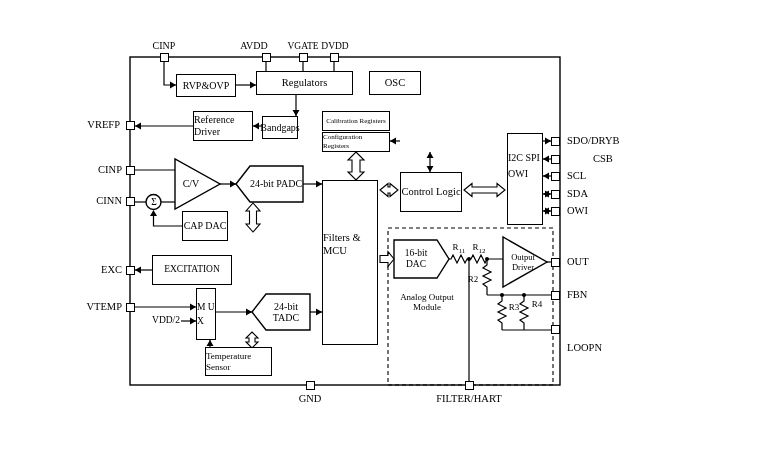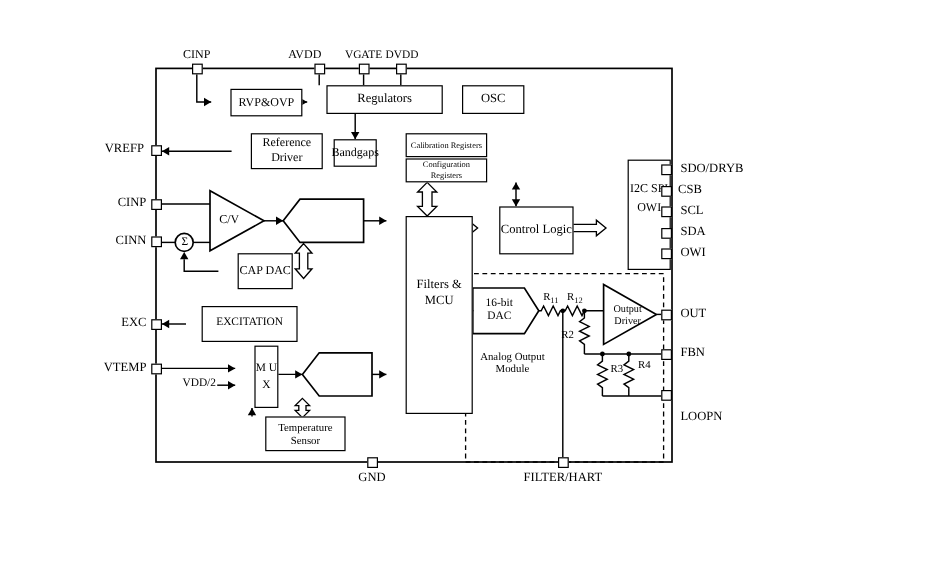--- a/index.html
+++ b/index.html
@@ -1,21 +1,21 @@
 <!DOCTYPE html>
 <html><head>
 <meta charset="utf-8">
 <style>
   html,body{margin:0;padding:0;background:#fff;}
   #stage{position:relative;width:779px;height:468px;background:#fff;overflow:hidden;
          font-family:"Liberation Serif","DejaVu Serif",serif;color:#000;}
   svg{position:absolute;left:0;top:0;}
   .blk{position:absolute;box-sizing:border-box;border:1.4px solid #000;background:#fff;
-       display:flex;align-items:center;justify-content:center;text-align:center;
-       line-height:1.18;color:#000;font-family:"Liberation Serif","DejaVu Serif",serif;margin-left:16px;}
+       display:flex;align-items:center;justify-content:center;text-align:left;
+       line-height:1.18;color:#000;font-family:"Liberation Serif","DejaVu Serif",serif;}
   .slab{position:absolute;display:flex;align-items:center;justify-content:center;
         text-align:center;line-height:1.15;color:#000;}
   .lbl{position:absolute;line-height:1.1;color:#000;font-size:10.5px;white-space:nowrap;}
   .c{text-align:center;}
   .rt{text-align:right;}
   .pin{position:absolute;width:9px;height:9px;box-sizing:border-box;border:1.4px solid #000;background:#fff;}
   sub{font-size:7px;}
 </style>
 </head>
 <body>
@@ -132,20 +132,22 @@
   <div class="blk" style="left:507px;top:133px;width:36px;height:92px;font-size:10px;line-height:1.6;padding-bottom:26px;">I2C SPI OWI</div>
   <div class="blk" style="left:400px;top:172px;width:62px;height:40px;font-size:10.5px;">Control Logic</div>
   <div class="blk" style="left:182px;top:211px;width:46px;height:30px;font-size:10px;">CAP DAC</div>
   <div class="blk" style="left:322px;top:180px;width:56px;height:165px;font-size:10.5px;padding-bottom:36px;">Filters &amp; MCU</div>
   <div class="blk" style="left:152px;top:255px;width:80px;height:30px;font-size:9.5px;">EXCITATION</div>
   <div class="blk" style="left:196px;top:288px;width:20px;height:52px;font-size:9.5px;line-height:1.5;">M U X</div>
   <div class="blk" style="left:205px;top:347px;width:67px;height:29px;font-size:9px;">Temperature Sensor</div>
 
   <div class="slab" style="left:176px;top:176px;width:30px;height:16px;font-size:10px;">C/V</div>
   <div class="slab" style="left:147px;top:195px;width:14px;height:14px;font-size:9.5px;">Σ</div>
+  <div class="slab" style="left:248px;top:167px;width:56px;height:34px;font-size:10px;">24-bit PADC</div>
+  <div class="slab" style="left:262px;top:295px;width:48px;height:34px;font-size:10px;">24-bit TADC</div>
   <div class="slab" style="left:394px;top:241px;width:44px;height:36px;font-size:9.5px;">16-bit DAC</div>
   <div class="slab" style="left:503px;top:249px;width:40px;height:27px;font-size:8.5px;">Output Driver</div>
   <div class="slab" style="left:390px;top:288px;width:74px;height:28px;font-size:9px;">Analog Output Module</div>
   <div class="lbl rt" style="left:144px;top:315px;width:36px;font-size:9.5px;">VDD/2</div>
 
   <div class="lbl c" style="left:448px;top:243px;width:22px;font-size:9px;"><span>R</span><sub>11</sub></div>
   <div class="lbl c" style="left:468px;top:243px;width:22px;font-size:9px;"><span>R</span><sub>12</sub></div>
   <div class="lbl c" style="left:464px;top:275px;width:18px;font-size:9px;">R2</div>
   <div class="lbl c" style="left:506px;top:303px;width:16px;font-size:9px;">R3</div>
   <div class="lbl c" style="left:529px;top:300px;width:16px;font-size:9px;">R4</div>
@@ -172,21 +174,21 @@
 
   <div class="pin" style="left:551px;top:137px;"></div>
   <div class="pin" style="left:551px;top:155px;"></div>
   <div class="pin" style="left:551px;top:172px;"></div>
   <div class="pin" style="left:551px;top:190px;"></div>
   <div class="pin" style="left:551px;top:207px;"></div>
   <div class="pin" style="left:551px;top:258px;"></div>
   <div class="pin" style="left:551px;top:291px;"></div>
   <div class="pin" style="left:551px;top:325px;"></div>
   <div class="lbl" style="left:567px;top:135px;width:62px;">SDO/DRYB</div>
-  <div class="lbl" style="left:565px;top:153px;width:40px;">CSB</div>
+  <div class="lbl" style="left:593px;top:153px;width:40px;">CSB</div>
   <div class="lbl" style="left:567px;top:170px;width:40px;">SCL</div>
   <div class="lbl" style="left:567px;top:188px;width:40px;">SDA</div>
   <div class="lbl" style="left:567px;top:205px;width:40px;">OWI</div>
   <div class="lbl" style="left:567px;top:256px;width:40px;">OUT</div>
   <div class="lbl" style="left:567px;top:289px;width:40px;">FBN</div>
   <div class="lbl" style="left:567px;top:323px;width:50px;margin-top:19px;">LOOPN</div>
 
   <div class="pin" style="left:306px;top:381px;"></div>
   <div class="pin" style="left:465px;top:381px;"></div>
   <div class="lbl c" style="left:294px;top:393px;width:32px;">GND</div>

